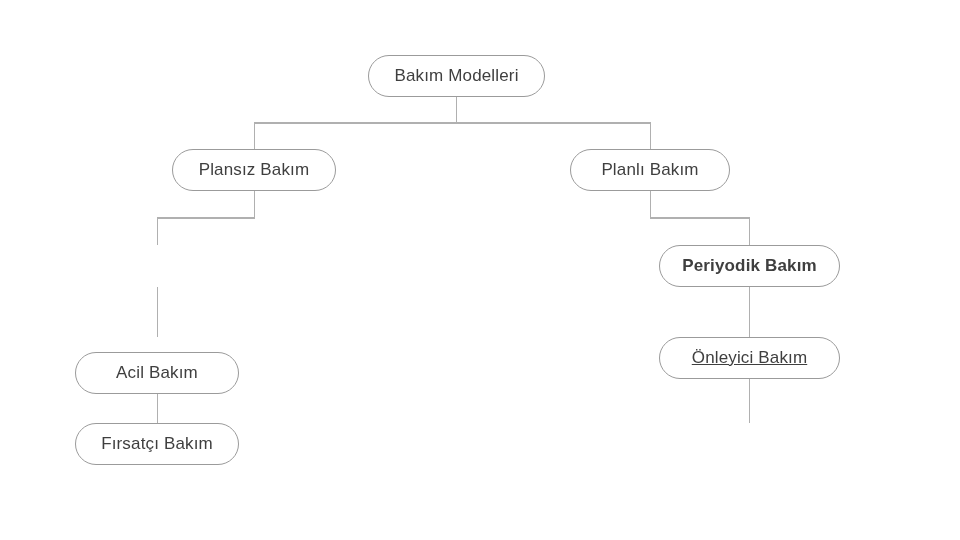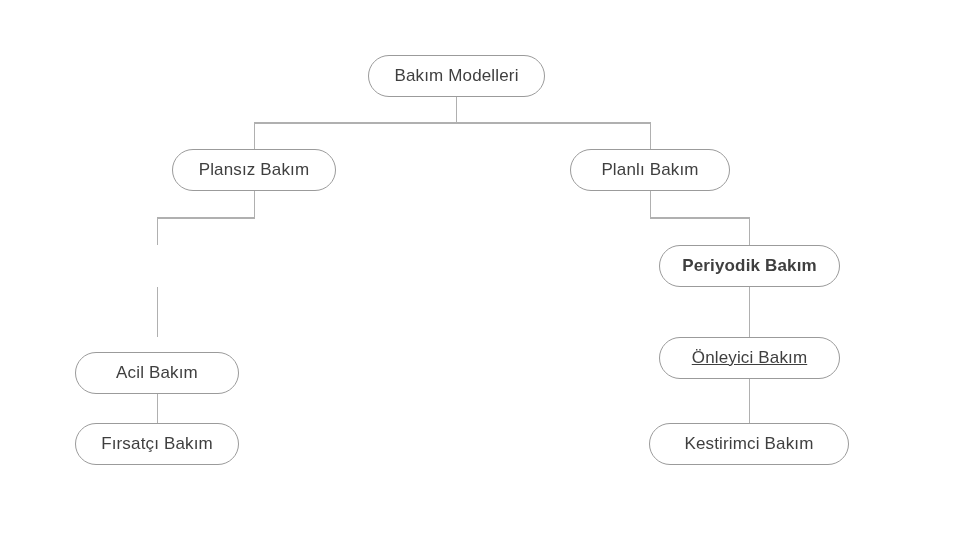--- a/index.html
+++ b/index.html
@@ -97,17 +97,14 @@
   </div>
 
   <div class="node" style="left:659px; top:245px; width:181px;font-weight:bold;">
     <span class="node-label">Periyodik Bakım</span>
   </div>
 
   <div class="node" style="left:659px; top:337px; width:181px;text-decoration:underline;">
     <span class="node-label">Önleyici Bakım</span>
   </div>
 
-  <div class="node" style="left:649px; top:423px; width:200px;">
-    <span class="node-label">Kestirimci Bakım</span>
-  </div>
 
 </div>
 
 </body></html>

